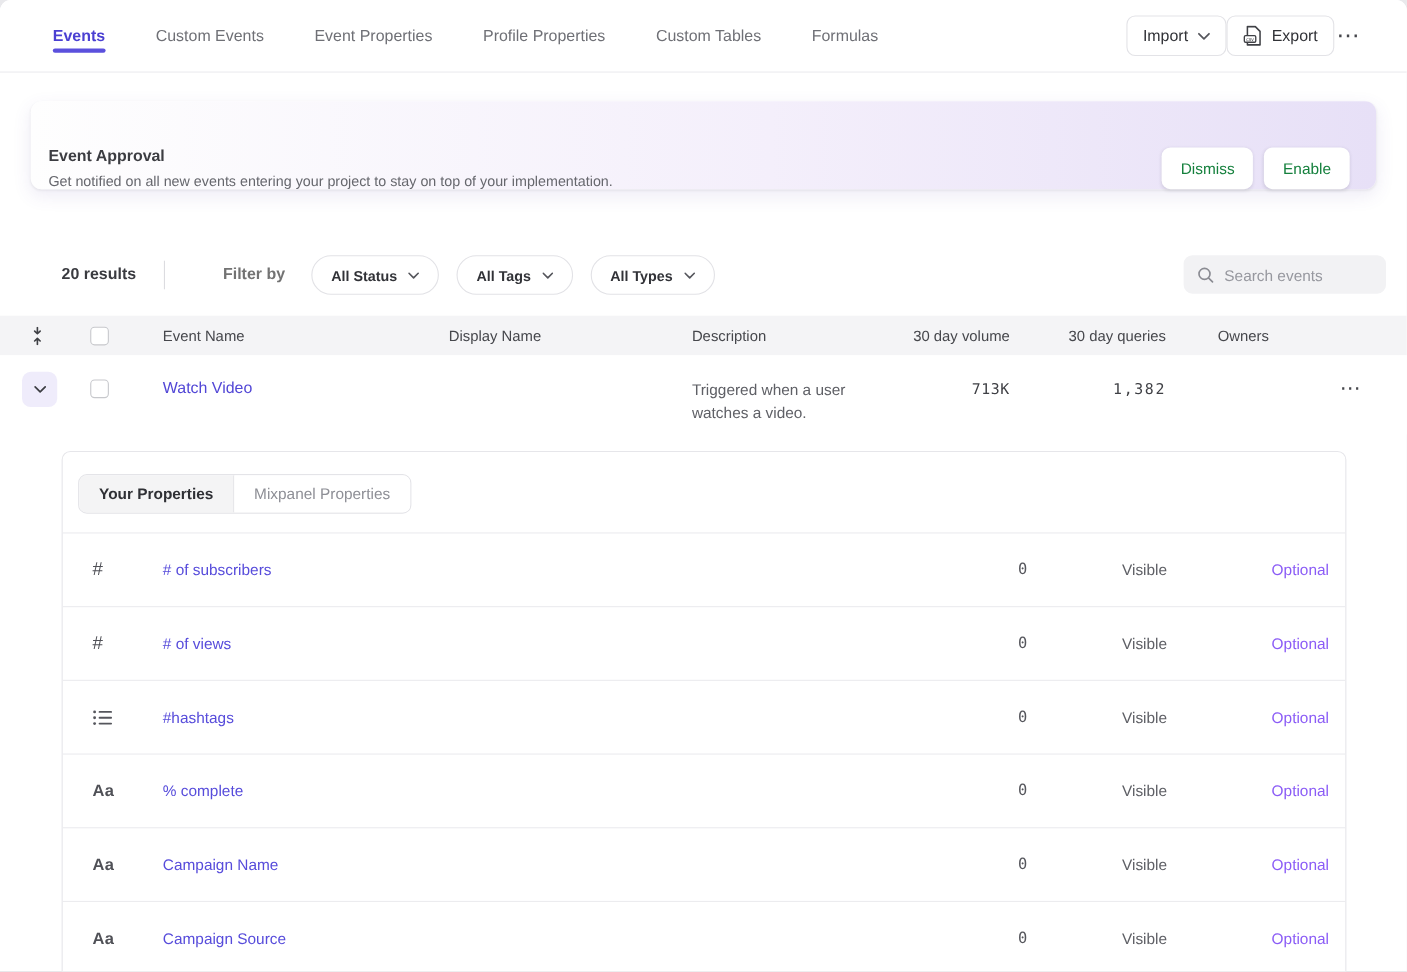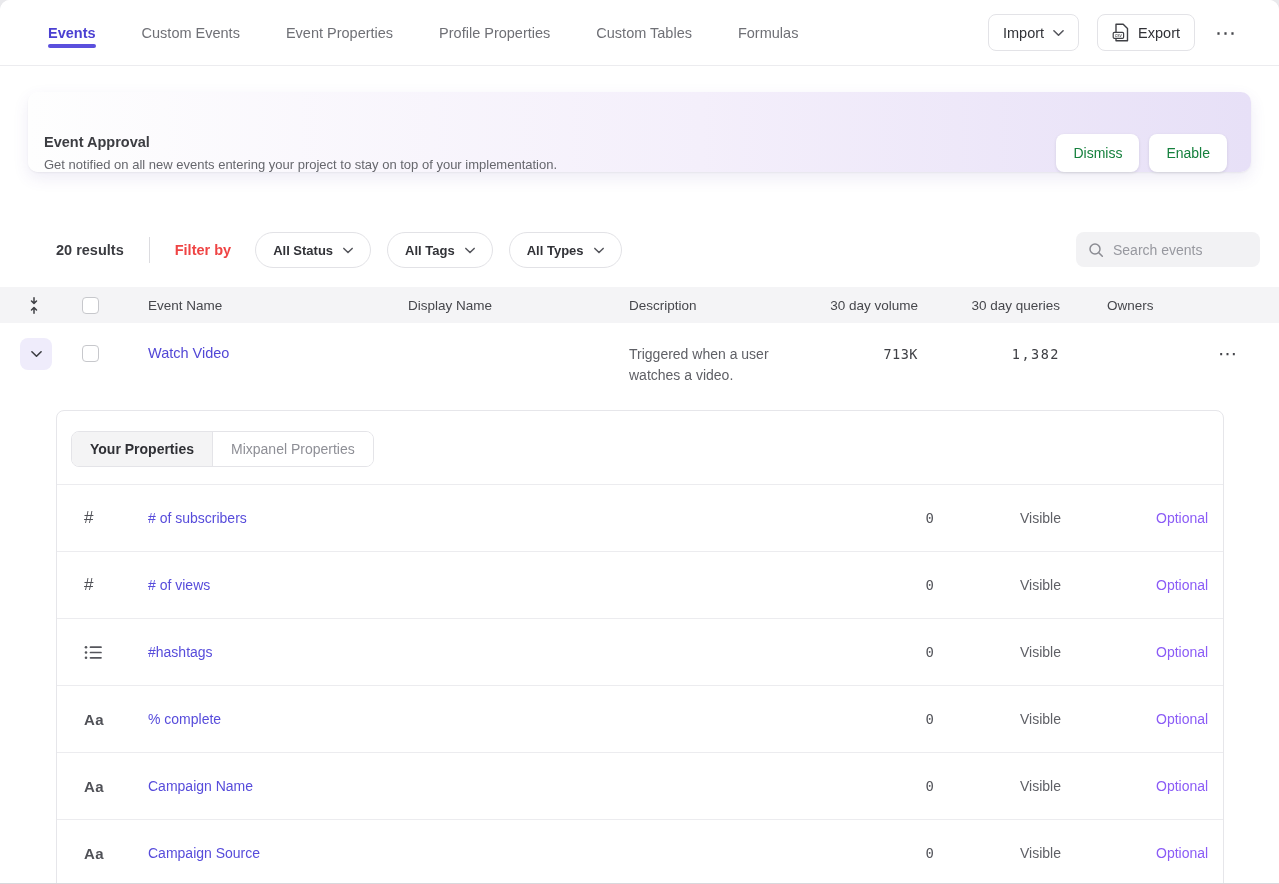--- a/index.html
+++ b/index.html
@@ -27,21 +27,21 @@
   .tabs { display:flex; gap:46px; }
   .tab {
     display:flex; align-items:center; position:relative;
     font-size:14.5px; color:#6f7076; cursor:pointer; white-space:nowrap;
   }
   .tab.active { color:#4b40d2; font-weight:700; }
   .tab-underline {
     position:absolute; left:0; right:0; bottom:17px;
     height:4px; border-radius:2px; background:#5b50dd;
   }
-  .nav-actions { margin-left:auto; display:flex; align-items:center; gap:18px; }
+  .nav-actions { margin-left:auto; display:flex; align-items:center; }
   .btn {
     display:inline-flex; align-items:center; gap:9px;
     height:37px; padding:0 14px; background:#fff;
     border:1px solid #e3e3e7; border-radius:8px;
     font-size:14.5px; font-weight:500; color:#313237; cursor:pointer;
     font-family:inherit;
   }
   .icon-chevron { color:#55565c; display:inline-flex; }
   .more-btn {
     border:none; background:none; font-size:21px; line-height:1;
@@ -64,21 +64,21 @@
     box-shadow:0 1px 3px rgba(40,40,60,0.12); font-family:inherit;
   }
 
   
   .filterbar {
     margin:60px 0 0 56px; height:36px; display:flex; align-items:center;
     position:relative;
   }
   .results { font-size:14.5px; font-weight:600; color:#3a3b40; }
   .vdivider { width:1px; height:26px; background:#dcdce0; margin:0 25px; }
-  .filterby { font-size:14.5px; font-weight:600; color:#ef4444; margin-right:24px; }
+  .filterby { font-size:14.5px; font-weight:600; color:#737373; margin-right:24px;margin-left:28px; }
   .pill {
     display:inline-flex; align-items:center; gap:10px;
     height:36px; padding:0 17px; margin-right:16px;
     border:1px solid #e2e2e6; border-radius:18px; background:#fff;
     font-size:13px; font-weight:600; color:#313237; cursor:pointer;
     font-family:inherit;
   }
   .search {
     position:absolute; right:19px; top:0;
     width:184px; height:35px; border-radius:8px; background:#f2f2f4;

